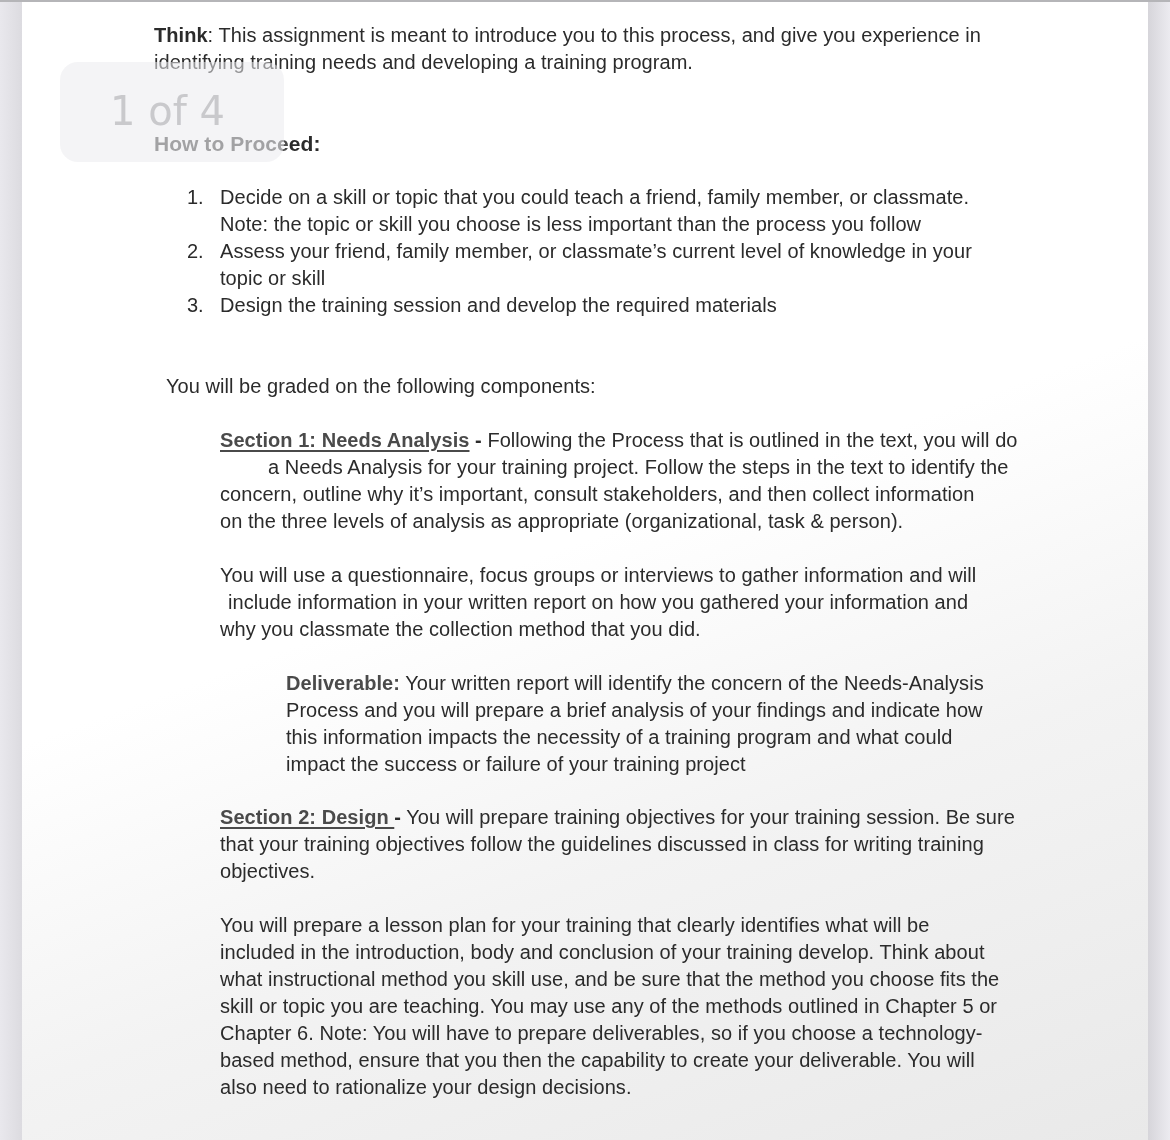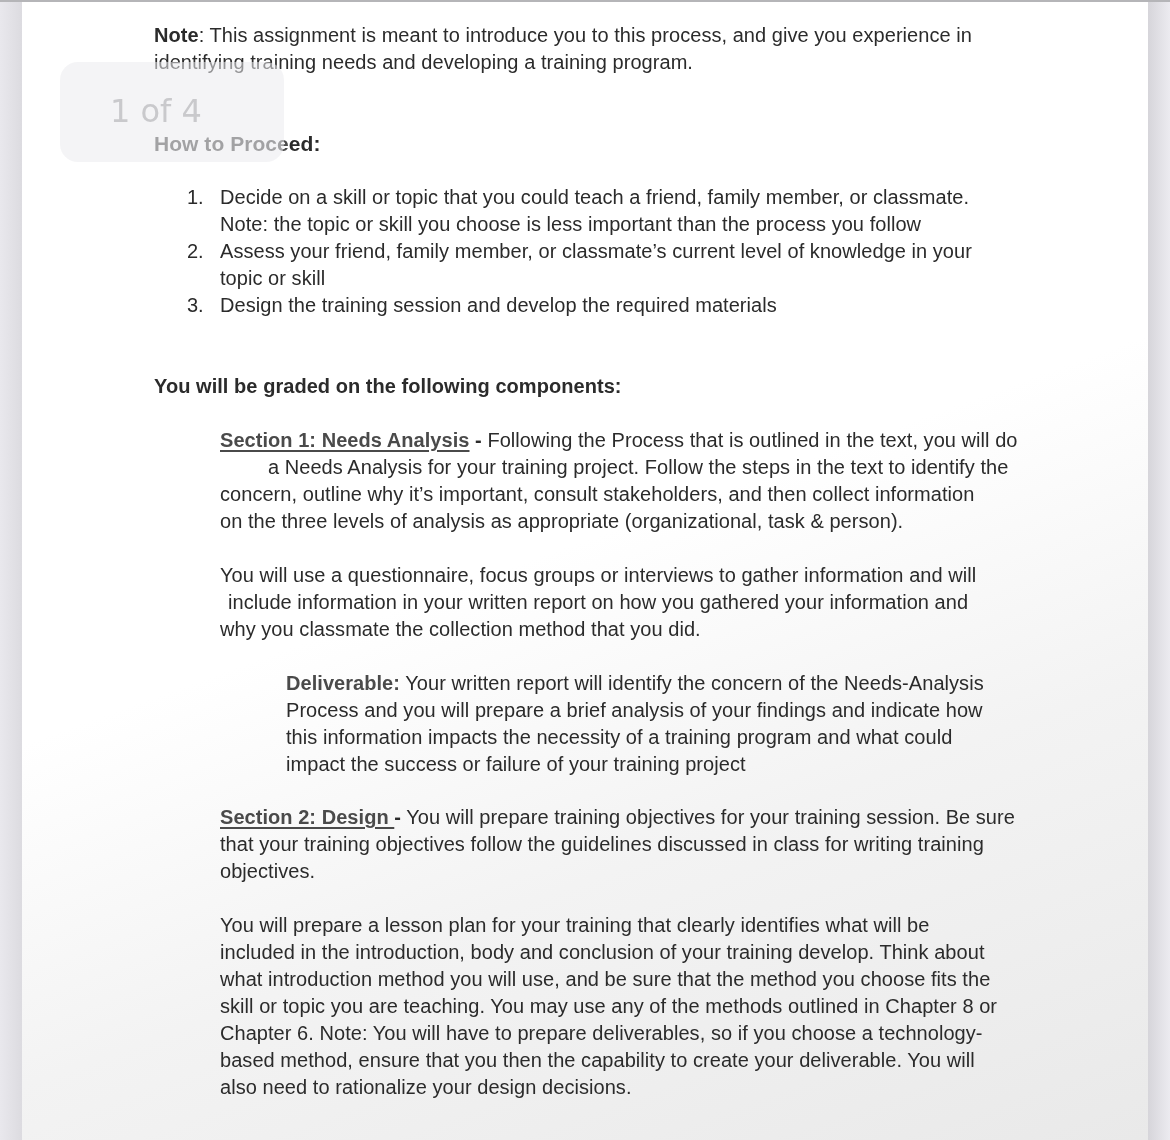--- a/index.html
+++ b/index.html
@@ -20,52 +20,52 @@
     .txt { position: absolute; font-size: 20px; line-height: 27px; white-space: nowrap; color: #2b2b2b; letter-spacing: 0.05px; }
     .b { font-weight: bold; }
     .u { text-decoration: underline; text-underline-offset: 3px; }
     .grey { color: #4a4a4a; }
     .num { position: absolute; font-size: 20px; line-height: 27px; color: #2b2b2b; }
     .page-indicator {
       position: absolute; left: 60px; top: 62px; width: 224px; height: 100px;
       background: rgba(235,235,238,0.55); border-radius: 18px; z-index: 3;
     }
     .page-indicator-text {
-      position: absolute; left: 50px; top: 22px; font-size: 32px; line-height: 54px;
+      position: absolute; left: 50px; top: 22px; font-size: 40px; line-height: 54px;
       color: #c9c9cc; font-family: "DejaVu Sans", sans-serif;
     }
   </style>
 </head>
 <body>
 
 <div class="topline"></div>
 <div class="left-gutter"></div>
 <div class="right-gutter"></div>
 
 <div class="page">
 
-  <div class="txt" style="left:132px; top:20px;"><span class="b">Note</span><span>: This assignment is meant to introduce you to this process, and give you experience in</span></div>
+  <div class="txt" style="left:132px; top:20px;"><span class="b">Think</span><span>: This assignment is meant to introduce you to this process, and give you experience in</span></div>
   <div class="txt" style="left:132px; top:47px;">identifying training needs and developing a training program.</div>
 
   <div class="txt b" style="left:132px; top:128px; font-size:21px;"><span class="grey">How to Proce</span><span>ed:</span></div>
 
   <div>
     <div class="num" style="left:165px; top:182px;">1.</div>
     <div class="txt" style="left:198px; top:182px;">Decide on a skill or topic that you could teach a friend, family member, or classmate.</div>
     <div class="txt" style="left:198px; top:209px;">Note: the topic or skill you choose is less important than the process you follow</div>
 
     <div class="num" style="left:165px; top:236px;">2.</div>
     <div class="txt" style="left:198px; top:236px;">Assess your friend, family member, or classmate’s current level of knowledge in your</div>
     <div class="txt" style="left:198px; top:263px;">topic or skill</div>
 
     <div class="num" style="left:165px; top:290px;">3.</div>
     <div class="txt" style="left:198px; top:290px;">Design the training session and develop the required materials</div>
   </div>
 
-  <div class="txt" style="left:132px; top:371px;font-weight:bold;">You will be graded on the following components:</div>
+  <div class="txt" style="left:144px; top:371px;">You will be graded on the following components:</div>
 
   <div class="txt" style="left:198px; top:425px;"><span class="b u grey">Section 1: Needs Analysis</span><span class="b"> -</span><span> Following the Process that is outlined in the text, you will do</span></div>
   <div class="txt" style="left:198px; top:452px;margin-left:48px;">a Needs Analysis for your training project. Follow the steps in the text to identify the</div>
   <div class="txt" style="left:198px; top:479px;">concern, outline why it’s important, consult stakeholders, and then collect information</div>
   <div class="txt" style="left:198px; top:506px;">on the three levels of analysis as appropriate (organizational, task &amp; person).</div>
 
   <div class="txt" style="left:198px; top:560px;">You will use a questionnaire, focus groups or interviews to gather information and will</div>
   <div class="txt" style="left:206px; top:587px;">include information in your written report on how you gathered your information and</div>
   <div class="txt" style="left:198px; top:614px;">why you classmate the collection method that you did.</div>
 
@@ -73,22 +73,22 @@
   <div class="txt" style="left:264px; top:695px;">Process and you will prepare a brief analysis of your findings and indicate how</div>
   <div class="txt" style="left:264px; top:722px;">this information impacts the necessity of a training program and what could</div>
   <div class="txt" style="left:264px; top:749px;">impact the success or failure of your training project</div>
 
   <div class="txt" style="left:198px; top:802px;"><span class="b u grey">Section 2: Design </span><span class="b">-</span><span> You will prepare training objectives for your training session. Be sure</span></div>
   <div class="txt" style="left:198px; top:829px;">that your training objectives follow the guidelines discussed in class for writing training</div>
   <div class="txt" style="left:198px; top:856px;">objectives.</div>
 
   <div class="txt" style="left:198px; top:910px;">You will prepare a lesson plan for your training that clearly identifies what will be</div>
   <div class="txt" style="left:198px; top:937px;">included in the introduction, body and conclusion of your training develop. Think about</div>
-  <div class="txt" style="left:198px; top:964px;">what introduction method you will use, and be sure that the method you choose fits the</div>
-  <div class="txt" style="left:198px; top:991px;">skill or topic you are teaching. You may use any of the methods outlined in Chapter 8 or</div>
+  <div class="txt" style="left:198px; top:964px;">what instructional method you skill use, and be sure that the method you choose fits the</div>
+  <div class="txt" style="left:198px; top:991px;">skill or topic you are teaching. You may use any of the methods outlined in Chapter 5 or</div>
   <div class="txt" style="left:198px; top:1018px;">Chapter 6. Note: You will have to prepare deliverables, so if you choose a technology-</div>
   <div class="txt" style="left:198px; top:1045px;">based method, ensure that you then the capability to create your deliverable.  You will</div>
   <div class="txt" style="left:198px; top:1072px;">also need to rationalize your design decisions.</div>
 </div>
 
 <div class="page-indicator">
   <div class="page-indicator-text">1 of 4</div>
 </div>
 
 </body></html>

